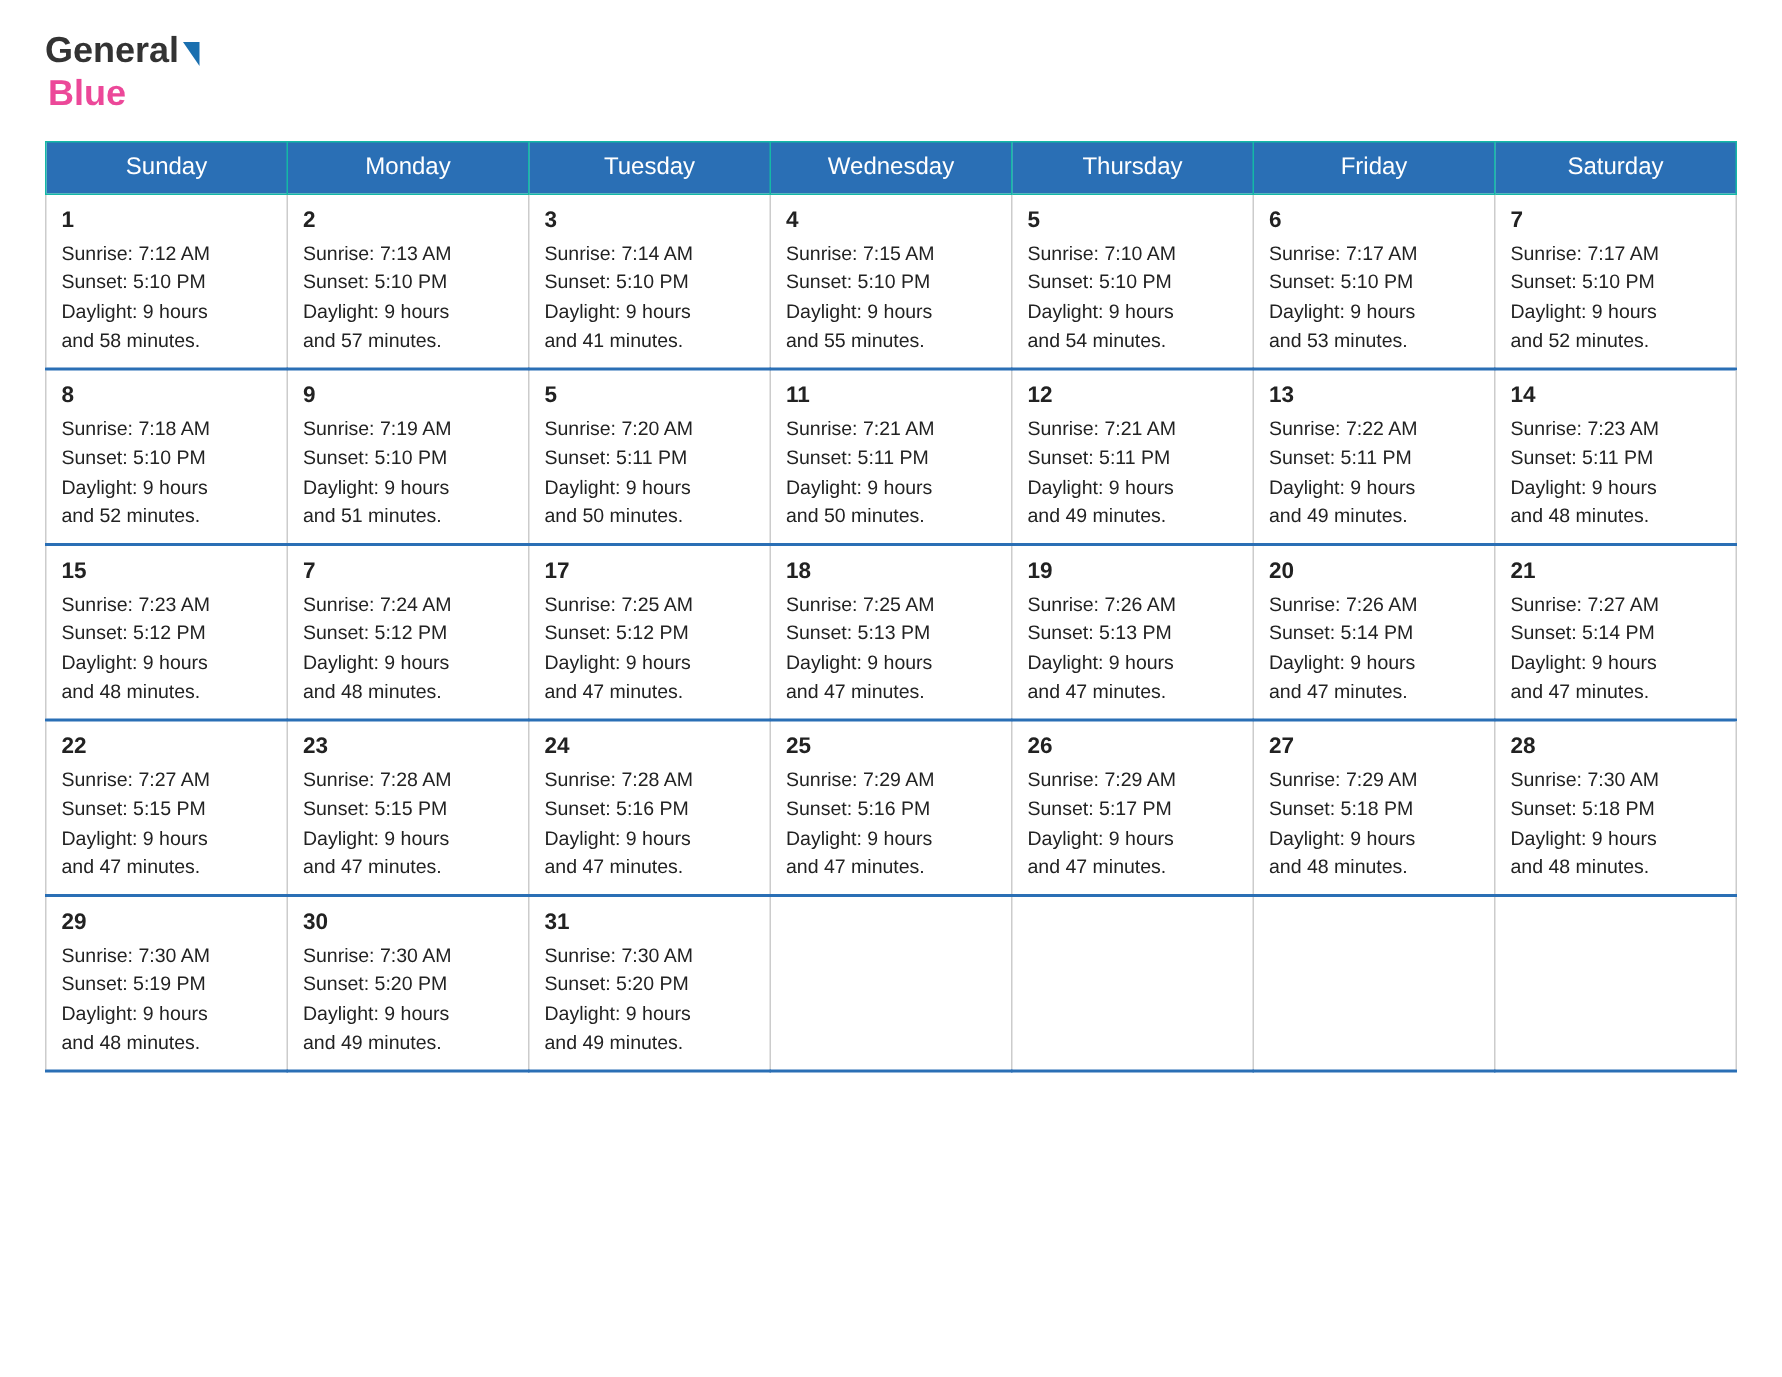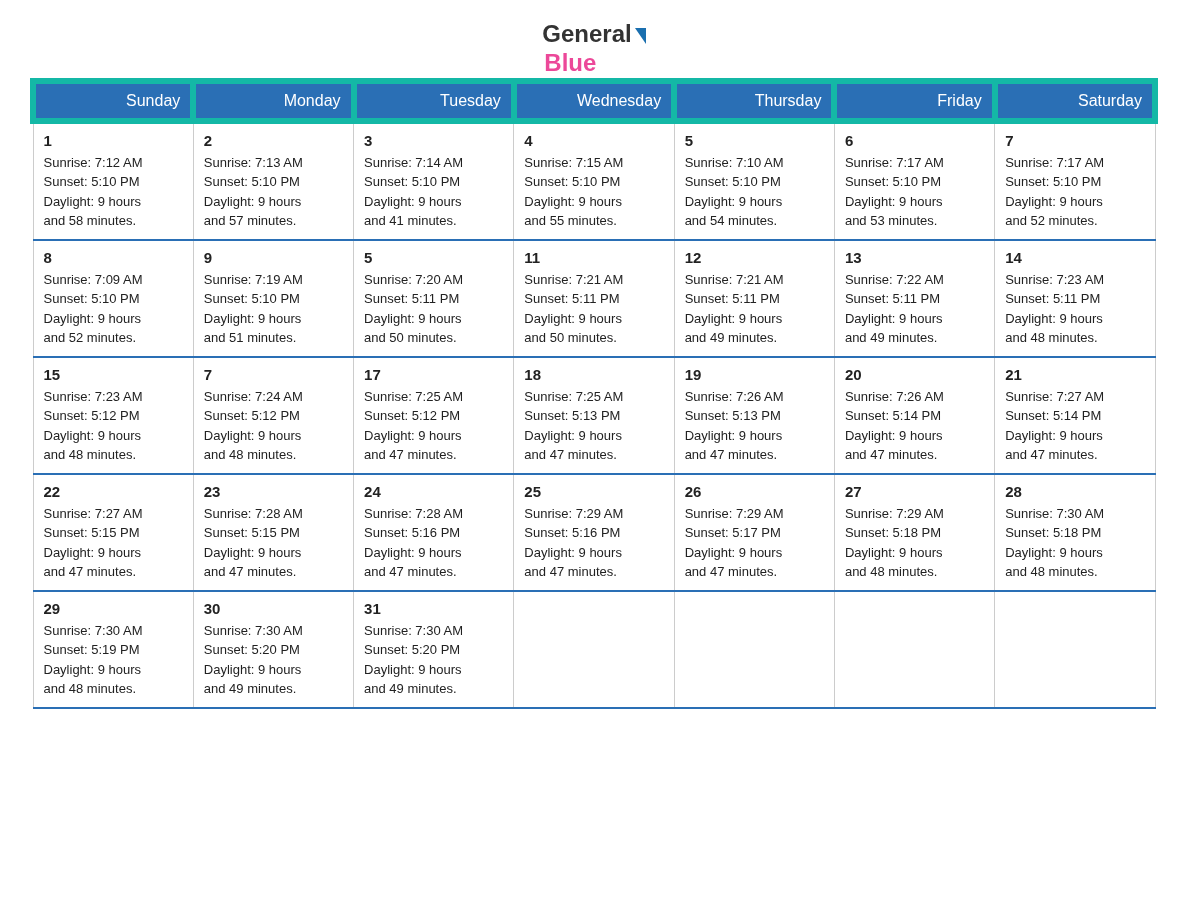--- a/index.html
+++ b/index.html
@@ -5,22 +5,23 @@
     * { box-sizing: border-box; margin: 0; padding: 0; }
     body {
       font-family: Arial, Helvetica, sans-serif;
       background: #fff;
       padding: 20px 30px;
       width: 1188px;
       min-height: 918px;
     }
     .header-area {
       display: flex;
-      justify-content: center;
+      justify-content: flex-start;
       align-items: flex-start;
+      margin-bottom: 16px;
     }
     .logo {
       display: flex;
       flex-direction: column;
       align-items: flex-start;
     }
     .title-area {
       text-align: right;
     }
     .month-title {
@@ -38,22 +39,22 @@
       width: 100%;
       border-collapse: collapse;
       table-layout: fixed;
     }
     thead tr th {
       background-color: #2a6fb5;
       color: #fff;
       padding: 8px 10px;
       font-size: 16px;
       font-weight: normal;
-      text-align: right;
-      border: 6px solid #14b8a6;
+      text-align: center;
+      border: 1px solid #14b8a6;
     }
     tbody tr td {
       vertical-align: top;
       padding: 8px 10px;
       font-size: 13px;
       color: #222;
       border: 1px solid #ccc;
       height: 110px;
     }
     tbody tr {
@@ -169,21 +170,21 @@
   <span>Sunset: 5:10 PM</span><br>
   <span>Daylight: 9 hours</span><br>
   <span>and 52 minutes.</span>
 </div>
         </td>
       </tr>
       <tr>
         <td>
           <span class="day-number">8</span>
 <div class="day-info">
-  <span>Sunrise: 7:09 AM</span><br>
+  <span>Sunrise: 7:18 AM</span><br>
   <span>Sunset: 5:10 PM</span><br>
   <span>Daylight: 9 hours</span><br>
   <span>and 52 minutes.</span>
 </div>
         </td>
         <td>
           <span class="day-number">9</span>
 <div class="day-info">
   <span>Sunrise: 7:19 AM</span><br>
   <span>Sunset: 5:10 PM</span><br>

